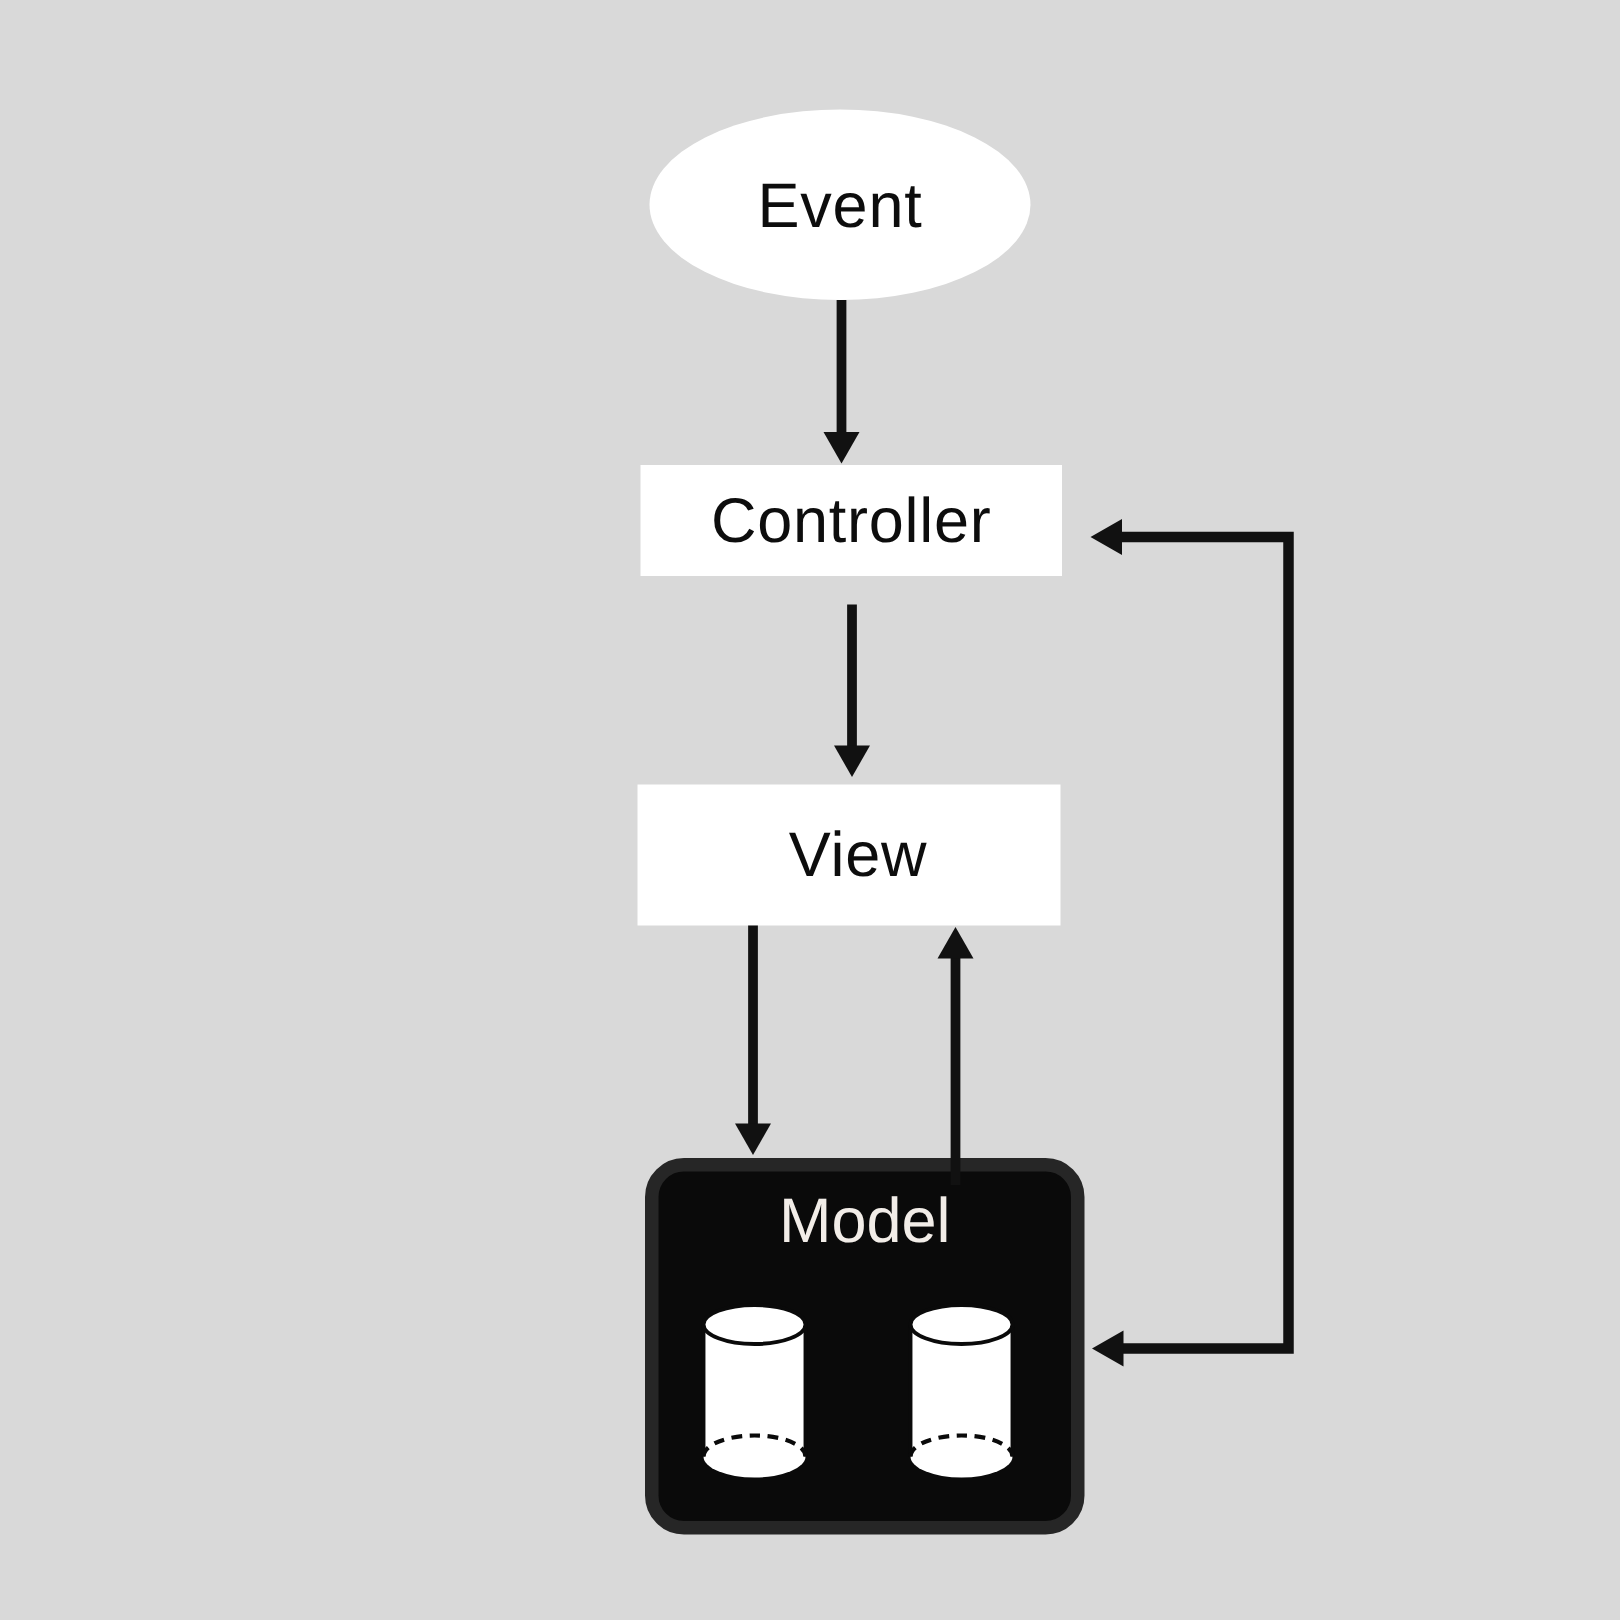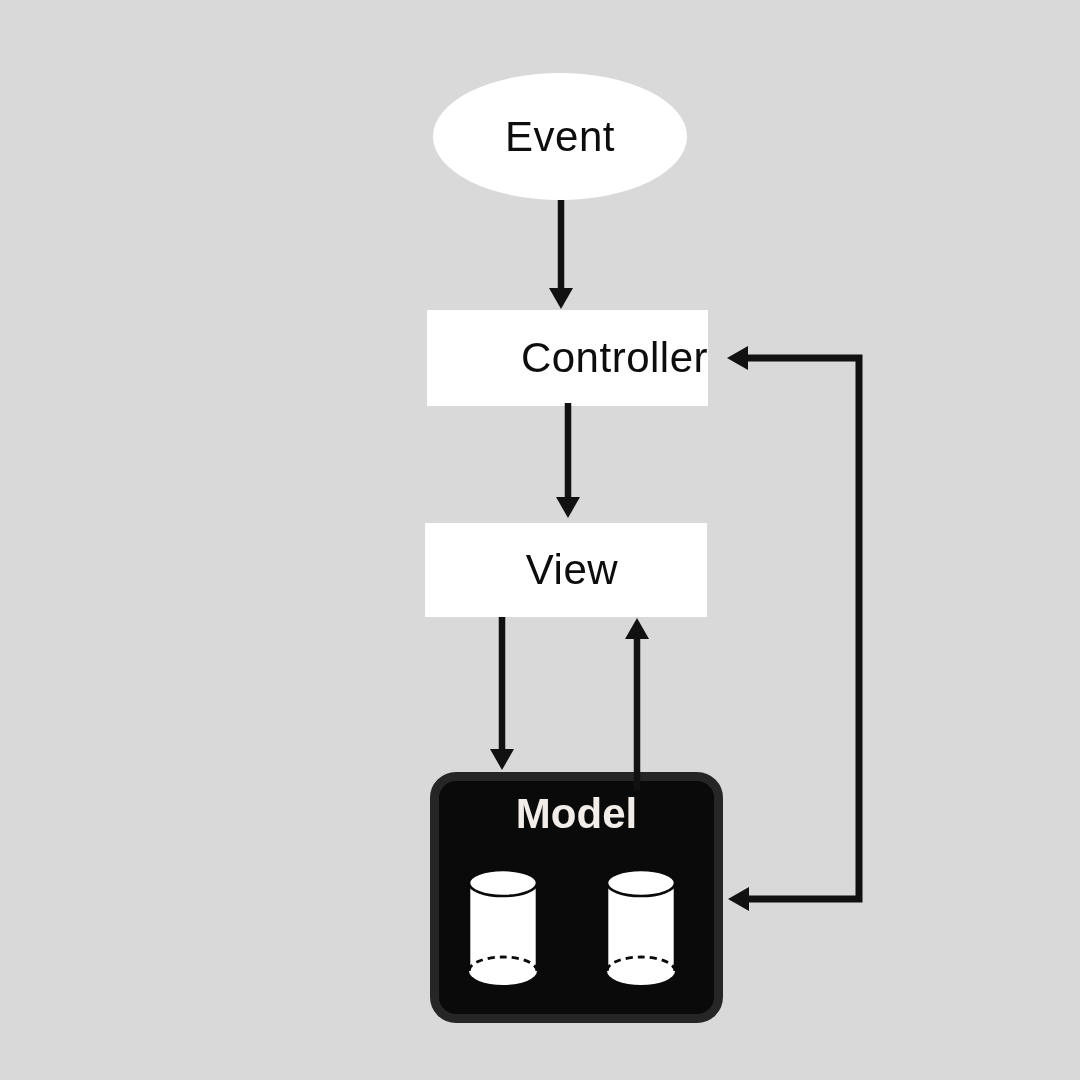--- a/index.html
+++ b/index.html
@@ -33,23 +33,22 @@
     top: 73px;
     width: 254px;
     height: 127px;
     background: #ffffff;
     border-radius: 50%;
   }
   .node-controller {
     left: 427px;
     top: 310px;
     width: 281px;
-    height: 96px;
+    height: 74px;
     background: #ffffff;
-    justify-content: flex-end;
   }
   .node-view {
     left: 425px;
     top: 523px;
     width: 282px;
     height: 94px;
     background: #ffffff;
     padding-left: 12px;
   }
   .node-model {
@@ -61,21 +60,21 @@
     border: 9px solid #262626;
     border-radius: 26px;
     display: block;
   }
   .model-label {
     position: absolute;
     left: 0;
     top: 9px;
     width: 100%;
     text-align: center;
-    font-weight: 700;
+    font-weight: 400;
     font-size: 42px;
     color: #f2ede8;
   }
   .cylinder {
     position: absolute;
   }
   .cylinder.cyl-left  { left: 28px;  top: 87px; }
   .cylinder.cyl-right { left: 166px; top: 87px; }
   .connector-layer {
     position: absolute;

